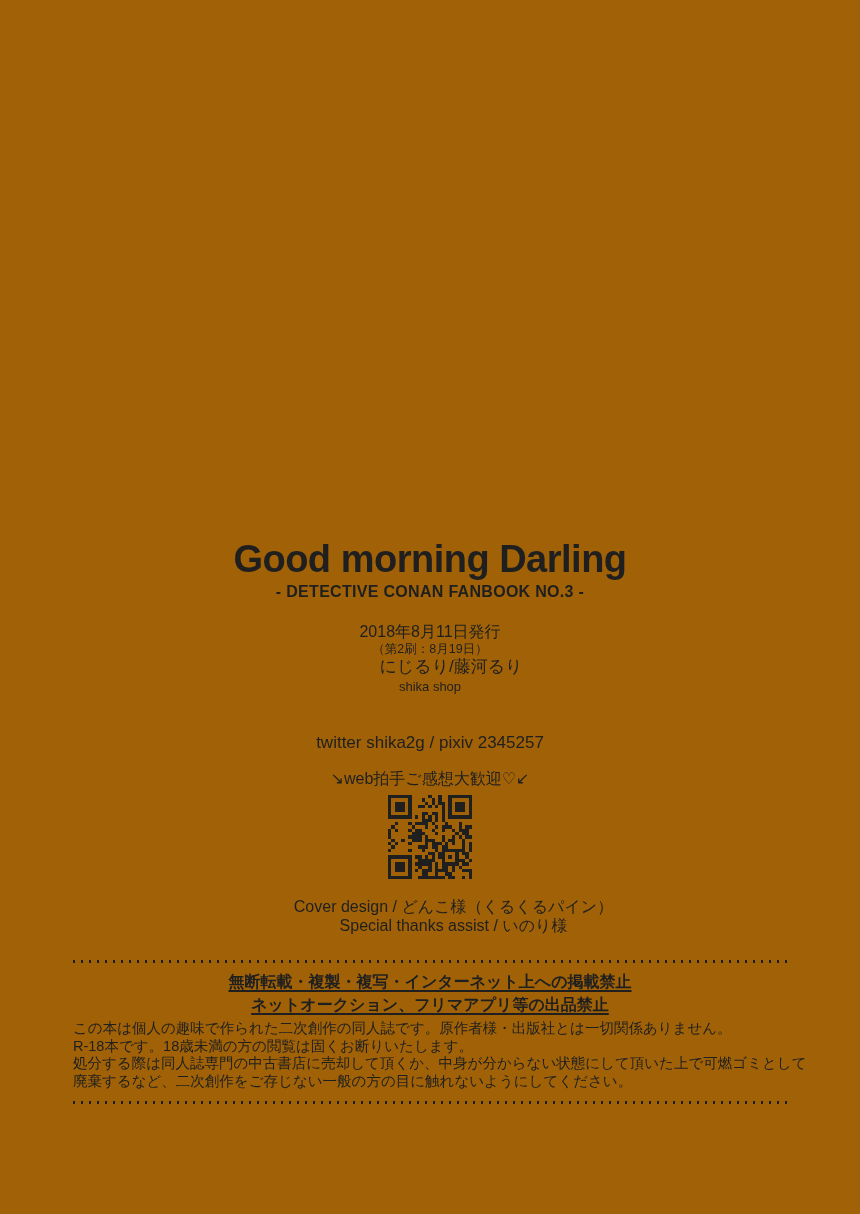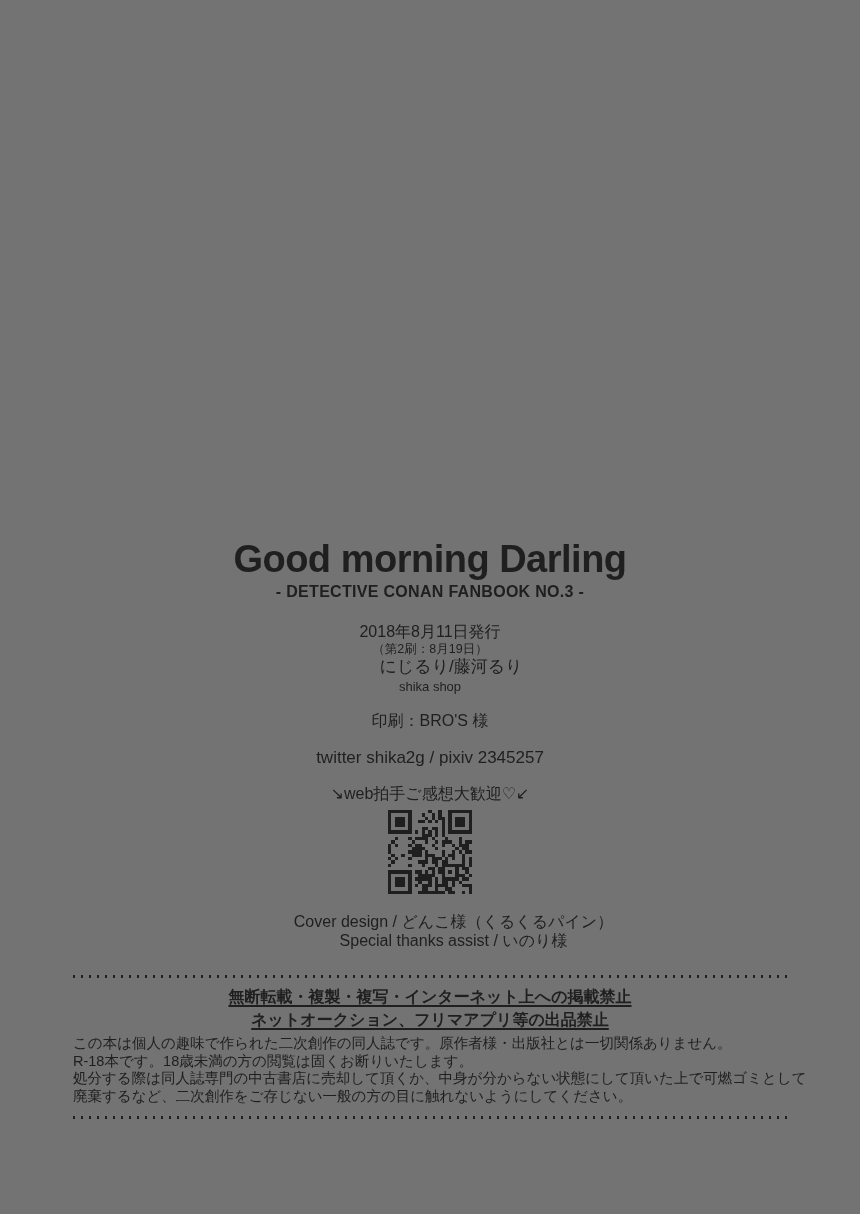--- a/index.html
+++ b/index.html
@@ -5,21 +5,21 @@
   html, body {
     margin: 0;
     padding: 0;
     background: #ffffff;
   }
   .page {
     position: relative;
     width: 860px;
     height: 1214px;
     margin: 0 auto;
-    background: #737373;
+    background: #a16207;
     color: #1f1f1f;
     font-family: "Liberation Sans", "DejaVu Sans", sans-serif;
     overflow: hidden;
   }
   .content {
     padding-top: 536px;
     text-align: center;
   }
   .book-title {
     margin: 0;
@@ -39,21 +39,21 @@
   }
   .pub-date   { font-size: 16px; line-height: 19px; }
   .pub-reprint{ font-size: 12.5px; line-height: 16px; }
   .pub-author { font-size: 17px; line-height: 20px; padding-left: 42px; }
   .pub-circle { font-size: 13px; line-height: 20px; }
   .printer {
     margin-top: 14px;
     font-size: 16px;
     line-height: 19px;
   }
-  .contact-block { margin-top: 18px; }
+  .contact-block { margin-top: 36px; }
   .contact-social { font-size: 17px; line-height: 19px; }
   .contact-site   { font-size: 17px; line-height: 19px; }
   .web-clap {
     margin-top: 17px;
     font-size: 16px;
     line-height: 19px;
   }
   .qr-wrap {
     margin-top: 7px;
     height: 84px;
@@ -98,21 +98,20 @@
     <h1 class="book-title">Good morning Darling</h1>
     <div class="book-subtitle">- DETECTIVE CONAN FANBOOK  NO.3 -</div>
 
     <section class="pub-block">
       <div class="pub-date">2018年8月11日発行</div>
       <div class="pub-reprint">（第2刷：8月19日）</div>
       <div class="pub-author">にじるり/藤河るり</div>
       <div class="pub-circle">shika shop</div>
     </section>
 
-    <div class="printer">印刷：BRO'S 様</div>
 
     <section class="contact-block">
       <div class="contact-social">twitter  shika2g / pixiv 2345257</div>
     </section>
 
     <div class="web-clap">↘web拍手ご感想大歓迎♡↙</div>
 
     <div class="qr-wrap" id="qr-holder"><svg viewBox="0 0 25 25" width="84" height="84" shape-rendering="crispEdges" fill="#1f1f1f">
           <rect x="0" y="0" width="1" height="1"></rect>
           <rect x="1" y="0" width="1" height="1"></rect>

